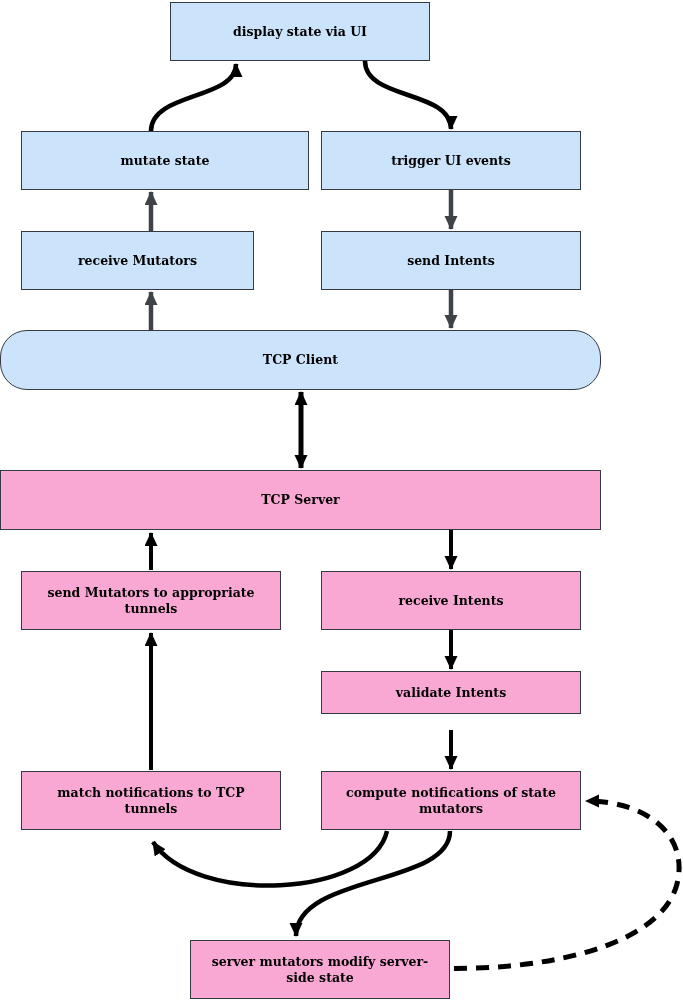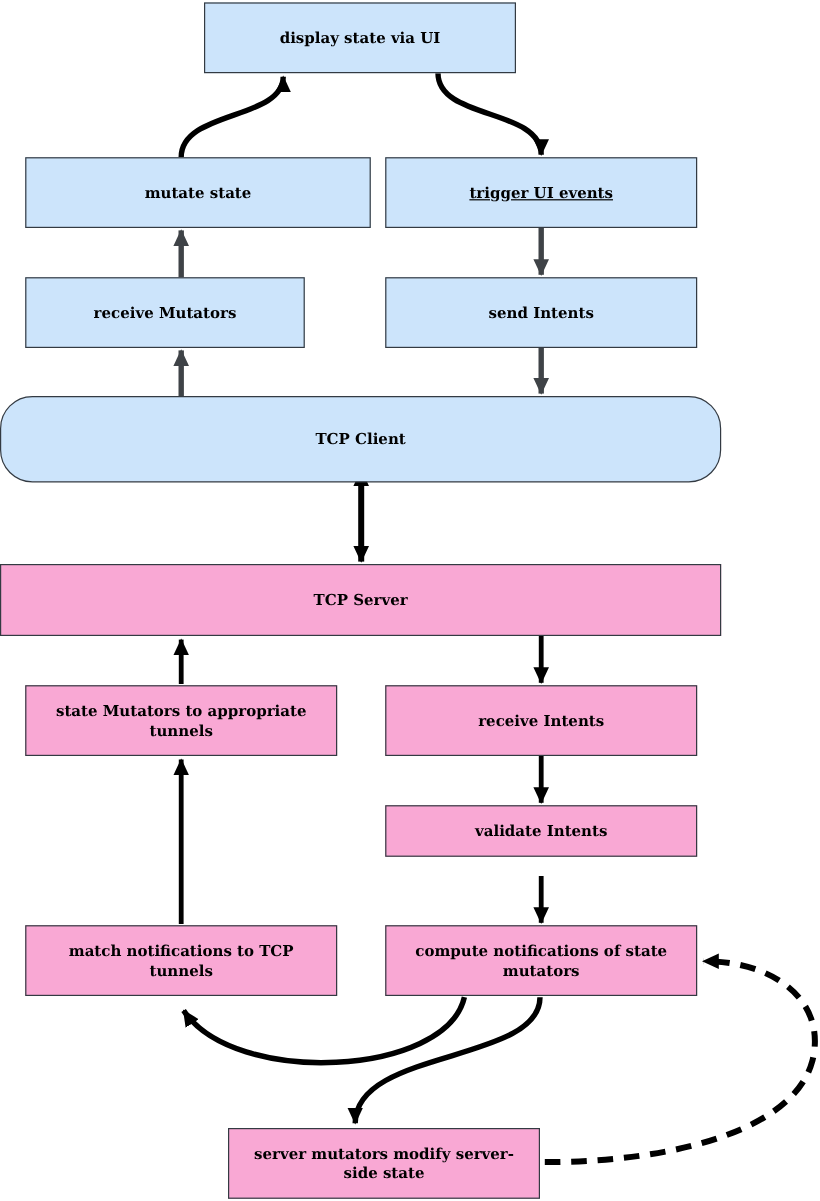--- a/index.html
+++ b/index.html
@@ -28,24 +28,24 @@
     line-height: 1.25;
     color: #000000;
     padding: 12px 10px;
   }
   .node.blue  { background: #cce4fb; }
   .node.green { background: #f9a8d4; }
 
   
   #n-display-state        { left: 170px; top: 2px;   width: 260px; height: 59px; }
   #n-mutate-state         { left: 21px;  top: 131px; width: 288px; height: 59px; }
-  #n-trigger-ui-events    { left: 321px; top: 131px; width: 260px; height: 59px; text-decoration: underline; }
+  #n-trigger-ui-events    { left: 321px; top: 131px; width: 260px; height: 59px; }
   #n-receive-mutators     { left: 21px;  top: 231px; width: 233px; height: 59px; }
   #n-send-intents         { left: 321px; top: 231px; width: 260px; height: 59px; }
-  #n-tcp-client           { left: 0px;   top: 330px; width: 601px; height: 72px; border-radius: 27px; }
+  #n-tcp-client           { left: 0px;   top: 330px; width: 601px; height: 60px; border-radius: 27px; }
 
   
   #n-tcp-server           { left: 0px;   top: 470px; width: 601px; height: 60px; }
   #n-send-mutators        { left: 21px;  top: 571px; width: 260px; height: 59px; }
   #n-receive-intents      { left: 321px; top: 571px; width: 260px; height: 59px; }
   #n-validate-intents     { left: 321px; top: 671px; width: 260px; height: 43px; }
   #n-match-notifications  { left: 21px;  top: 771px; width: 260px; height: 59px; }
   #n-compute-notifications{ left: 321px; top: 771px; width: 260px; height: 59px; }
   #n-server-mutators      { left: 170px; top: 940px; width: 260px; height: 59px; margin-left: 20px; }
 
@@ -133,21 +133,21 @@
 
   <div id="n-tcp-client" class="node blue">
     <span>TCP Client</span>
   </div>
 
   <div id="n-tcp-server" class="node green">
     <span>TCP Server</span>
   </div>
 
   <div id="n-send-mutators" class="node green">
-    <span>state Mutators to appropriate tunnels</span>
+    <span>send Mutators to appropriate tunnels</span>
   </div>
 
   <div id="n-receive-intents" class="node green">
     <span>receive Intents</span>
   </div>
 
   <div id="n-validate-intents" class="node green">
     <span>validate Intents</span>
   </div>
 

